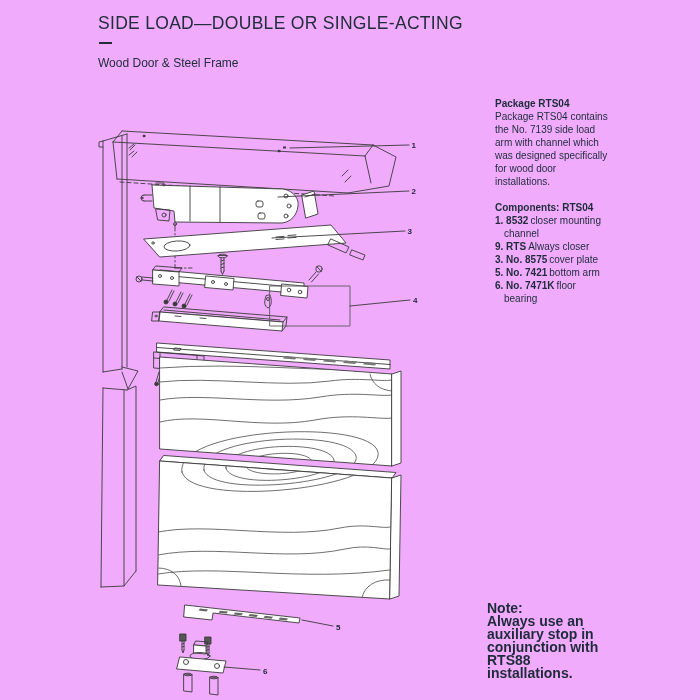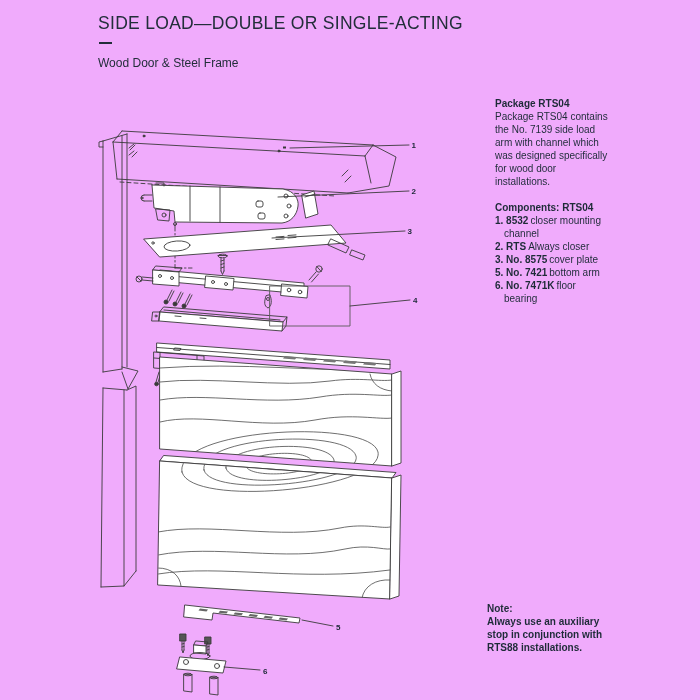--- a/index.html
+++ b/index.html
@@ -23,21 +23,21 @@
     position:absolute; left:487px; top:97px; width:114px;
     font-size:10px; line-height:13px; color:#1e2b38;margin-left:8px;
   }
   .side-panel .hd { font-weight:bold; }
   .pkg-body { margin-bottom:13px; }
   .comp-list { margin-top:0; }
   .comp-item { padding-left:9px; text-indent:-9px; }
   .comp-item .bold { font-weight:bold; margin-right:2px;text-align:center; }
   .note-panel {
     position:absolute; left:487px; top:602px; width:127px;
-    font-size:10px; line-height:13px; font-weight:bold; color:#1e2b38;
+    font-size:14px; line-height:13px; font-weight:bold; color:#1e2b38;
   }
   svg.diagram { position:absolute; left:80px; top:100px; }
   svg.diagram path, svg.diagram line, svg.diagram ellipse,
   svg.diagram circle, svg.diagram rect, svg.diagram polyline {
     vector-effect:non-scaling-stroke;
   }
   .callout-num {
     font-family:"Liberation Sans", sans-serif; font-size:8px; font-weight:bold; fill:#1b2836;
   }
 </style>
@@ -51,21 +51,21 @@
   <div class="subtitle">Wood Door &amp; Steel Frame</div>
 
   <div class="side-panel">
     <div class="hd">Package RTS04</div>
     <div class="pkg-body">Package RTS04 contains the No. 7139 side load arm with channel which was designed specifically for wood door installations.</div>
     <div class="hd">Components: RTS04</div>
     <div class="comp-list">
 
         <div class="comp-item"><span class="bold">1. 8532</span><span>closer mounting channel</span></div>
 
-        <div class="comp-item"><span class="bold">2. RTS</span><span>Always closer</span></div>
+        <div class="comp-item"><span class="bold">9. RTS</span><span>Always closer</span></div>
 
         <div class="comp-item"><span class="bold">3. No. 8575</span><span>cover plate</span></div>
 
 
         <div class="comp-item"><span class="bold">5. No. 7421</span><span>bottom arm</span></div>
 
         <div class="comp-item"><span class="bold">6. No. 7471K</span><span>floor bearing</span></div>
       </div>
   </div>
 

